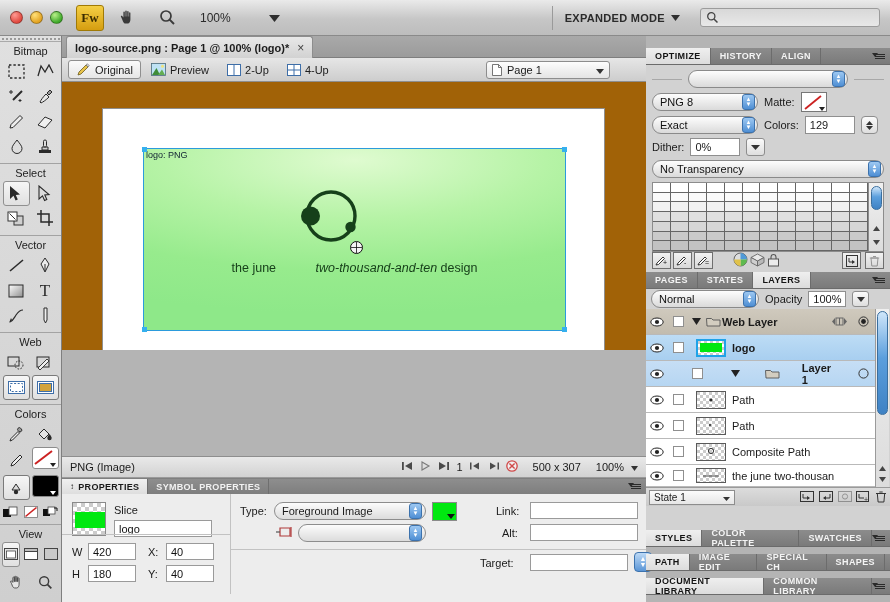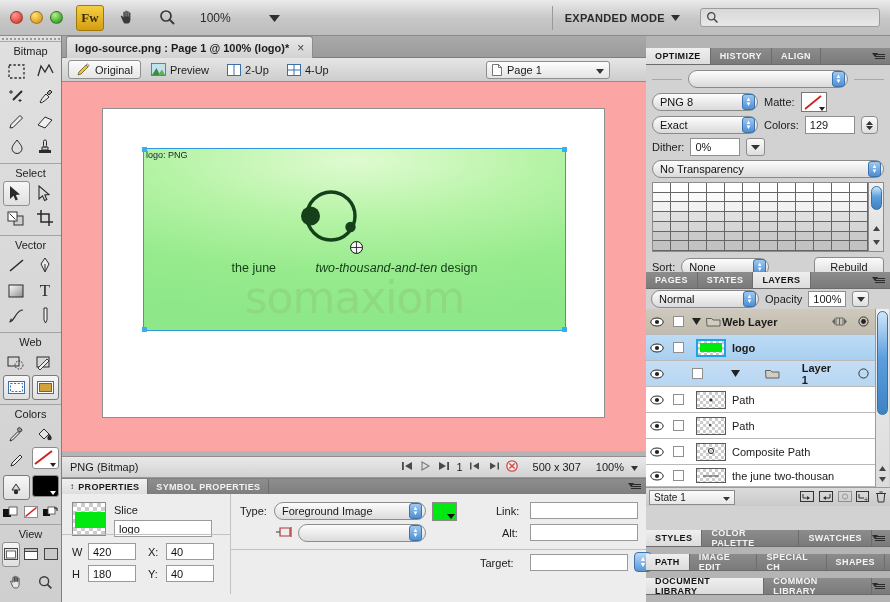--- a/index.html
+++ b/index.html
@@ -78,22 +78,22 @@
   .pagesel{
     position:absolute; right:36px; top:3px; width:124px;height:18px;
     background:linear-gradient(#fdfdfd,#e4e4e4);
     border:1px solid #8d8d8d;border-radius:3px;
     display:flex;align-items:center;gap:5px;padding:0 5px;font-size:11px;
   }
   .pagesel .cav{margin-left:auto;}
 
   
   .canvaswrap{
-    position:absolute; left:62px; top:82px; width:584px; height:369px;
-    background:#fca5a5; overflow:hidden;
+    position:absolute; left:62px; top:82px; width:584px; height:268px;
+    background:#a16207; overflow:hidden;
   }
   .paper{
     position:absolute; left:41px; top:27px; width:501px; height:308px;
     background:#fff; box-shadow:0 0 0 1px #8f8f8f;
   }
   .slice{
     position:absolute; left:41px; top:40px; width:421px; height:181px;
     outline:1px solid #2b9bdc;
   }
   .slicebg{
@@ -390,38 +390,37 @@
         <svg class="ring" viewBox="0 0 62 62">
           <circle cx="31" cy="31" r="24" fill="none" stroke="#16401a" stroke-width="3.4"></circle>
           <circle cx="10.5" cy="31" r="9.5" fill="#16401a"></circle>
           <circle cx="50.5" cy="42" r="5.2" fill="#16401a"></circle>
         </svg>
 
         <div class="tagline">
           <span>the june </span><i>two-thousand-and-ten</i><span> design</span>
         </div>
 
-        <div class="wordmark">somaxiom</div>
 
         <svg class="cursor" viewBox="0 0 13 13">
           <circle cx="6.5" cy="6.5" r="6" fill="#f4f4f4" stroke="#111" stroke-width="1"></circle>
           <line x1="6.5" y1="1" x2="6.5" y2="12" stroke="#111" stroke-width=".8"></line>
           <line x1="1" y1="6.5" x2="12" y2="6.5" stroke="#111" stroke-width=".8"></line>
         </svg>
 
         <div class="handle h-tl"></div>
         <div class="handle h-tr"></div>
         <div class="handle h-bl"></div>
         <div class="handle h-br"></div>
       </div>
     </div>
   </div>
 
   <div class="statusbar">
-    <div class="objname">PNG (Bitmap)</div>
+    <div class="objname">PNG (Image)</div>
     <div class="navgrp">
       <span>
         <svg width="11" height="10" viewBox="0 0 11 10">
             <rect x="0" y="1" width="1.8" height="8" fill="#4a4a4a"></rect>
             <polygon points="10,1 10,9 3,5" fill="#4a4a4a"></polygon>
           </svg>
       </span>
       <span>
         <svg width="11" height="10" viewBox="0 0 11 10">
             <polygon points="2,1 2,9 9,5" fill="none" stroke="#7a7a7a" stroke-width="1.1"></polygon>
@@ -980,30 +979,20 @@
               </svg>
           </div>
           <div class="arwbtn" style="margin-top:1px;margin-bottom:2px;">
             <svg width="7" height="5">
                 <polygon points="0,0 7,0 3.5,5" fill="#444"></polygon>
               </svg>
           </div>
         </div>
       </div>
 
-      <div class="orow" style="margin-top:5px;">
-        <span class="lbl">Sort:</span>
-        <div class="pill" style="width:88px;">
-          <span>None</span>
-          <span class="bluestep">▲<br>▼</span>
-        </div>
-        <div class="flatbtn" style="margin-left:auto;width:70px;">
-          <span>Rebuild</span>
-        </div>
-      </div>
 
       <div class="orow" style="margin-bottom:0;gap:2px;">
         <div class="tinybtn">
           <svg width="13" height="11" viewBox="0 0 13 11">
               <path d="M1 10l1-2 6-6 1.5 1.5-6 6z" fill="#fff" stroke="#222" stroke-width=".9"></path>
               <text x="8" y="10" font-size="7" fill="#111">+</text>
             </svg>
         </div>
         <div class="tinybtn">
           <svg width="13" height="11" viewBox="0 0 13 11">

